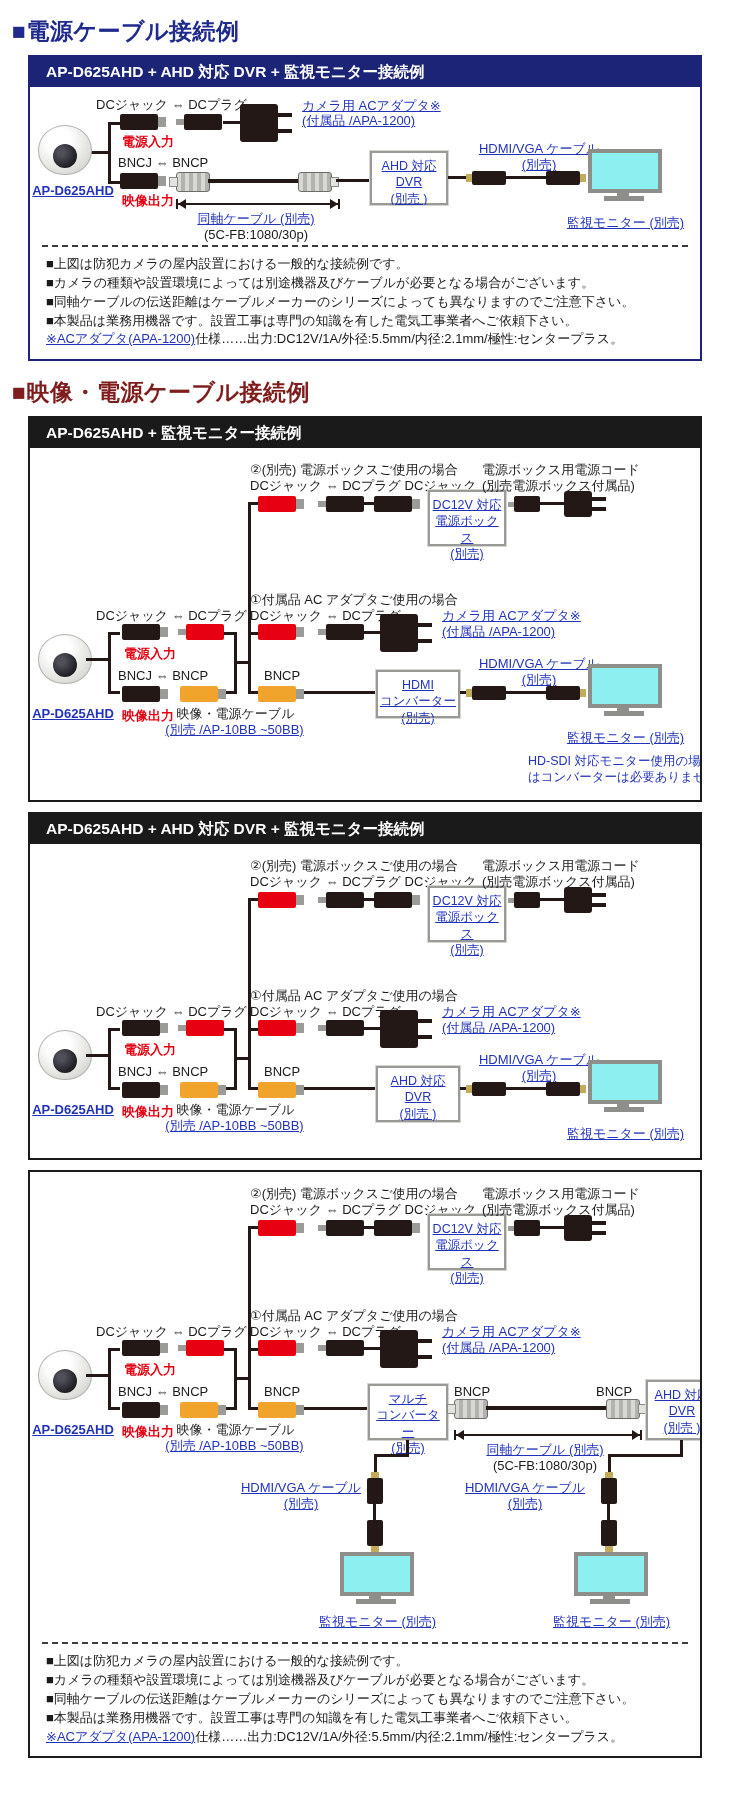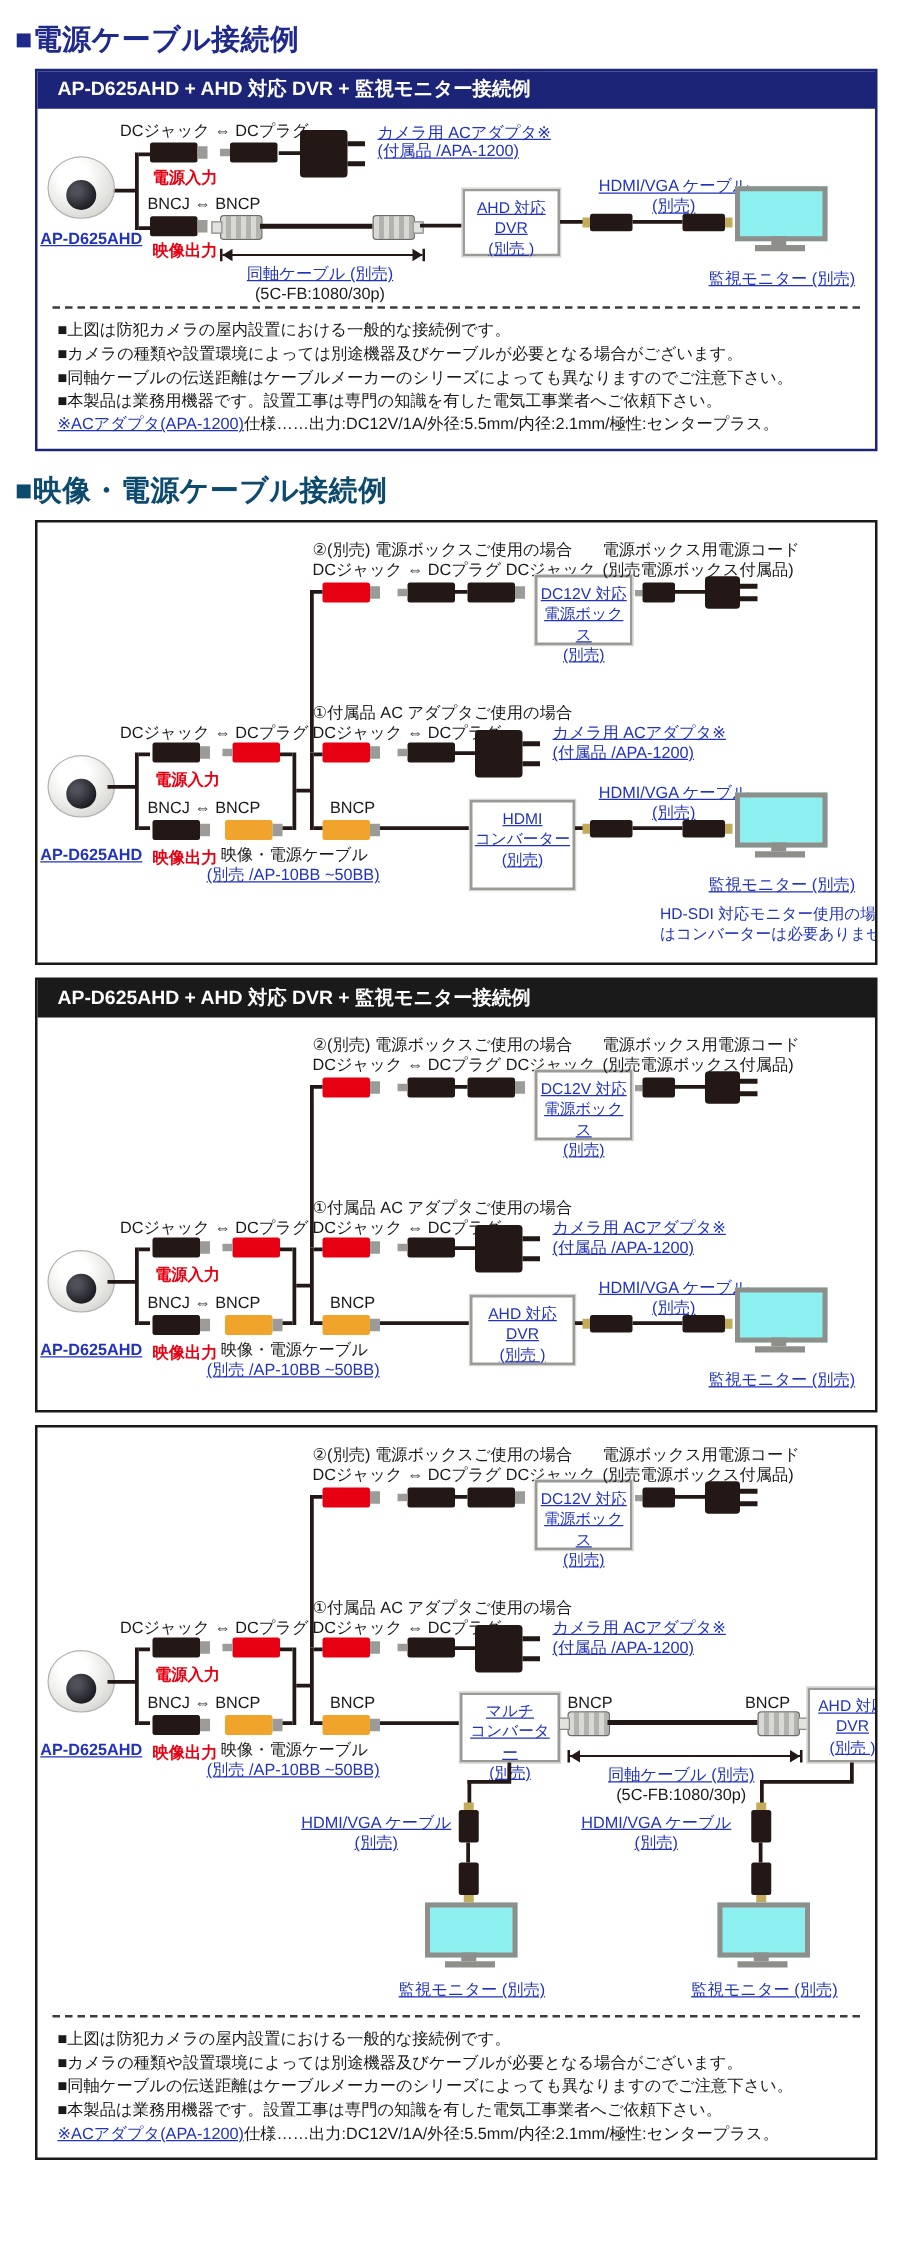--- a/index.html
+++ b/index.html
@@ -3,21 +3,21 @@
 <meta charset="utf-8">
 <style>
   :root{
     --navy:#1c2478; --bar-dark:#1a1a1a; --link:#2233bb; --red:#e60012;
     --yellow:#f0a42c; --screen:#8df0f0; --ink:#231815;
   }
   *{margin:0;padding:0;box-sizing:content-box}
   body{width:730px;min-height:1800px;background:#fff;font-family:"Liberation Sans","DejaVu Sans",sans-serif;color:#1a1a1a;position:relative;padding-top:16px}
   h1{font-size:23px;font-weight:bold;margin:0 0 8px 12px;letter-spacing:.5px}
   h1.sec1{color:#1f2a8c}
-  h1.sec2{color:#0c4a6e;margin-top:16px}
+  h1.sec2{color:#7f1d1d;margin-top:16px}
   .panel{position:relative;margin:0 28px 10px 28px;background:#fff;border:2px solid var(--bar-dark)}
   .panel.navy{border-color:var(--navy);margin-bottom:14px}
   .tbar{height:30px;line-height:30px;padding-left:16px;color:#fff;font-weight:bold;font-size:15.5px;background:var(--bar-dark)}
   .panel.navy .tbar{background:var(--navy)}
   .diag{position:relative;overflow:hidden}
   .t{position:absolute;font-size:13px;white-space:nowrap;line-height:1.2}
   .b{font-weight:bold}
   .c{text-align:center}
   .rd{color:var(--red);font-weight:bold}
   .lk{color:var(--link);text-decoration:underline}
@@ -110,20 +110,21 @@
     <p>■カメラの種類や設置環境によっては別途機器及びケーブルが必要となる場合がございます。</p>
     <p>■同軸ケーブルの伝送距離はケーブルメーカーのシリーズによっても異なりますのでご注意下さい。</p>
     <p>■本製品は業務用機器です。設置工事は専門の知識を有した電気工事業者へご依頼下さい。</p>
     <p><a class="lk">※ACアダプタ(APA-1200)</a><span>仕様……出力:DC12V/1A/外径:5.5mm/内径:2.1mm/極性:センタープラス。</span></p>
   </div>
 </section>
 
 <h1 class="sec2">■映像・電源ケーブル接続例</h1>
 
 <section class="panel">
+  <div class="tbar">AP-D625AHD + 監視モニター接続例</div>
   <div class="diag" style="height:352px">
     <div class="t" style="left:220px;top:14px">②(別売) 電源ボックスご使用の場合</div>
     <div class="t" style="left:220px;top:30px">DCジャック ⇔ DCプラグ  DCジャック</div>
     <i class="cn red jr" style="left:228px;top:48px"></i>
     <i class="w" style="left:218px;top:54px;width:10px;height:3px"></i>
     <i class="w" style="left:218px;top:54px;width:3px;height:130px"></i>
     <i class="cn pl" style="left:296px;top:48px"></i>
     <i class="w" style="left:334px;top:54px;width:10px;height:3px"></i>
     <i class="cn jr" style="left:344px;top:48px"></i>
     <div class="dev" style="left:398px;top:42px;width:78px;height:56px">
@@ -164,21 +165,21 @@
     <i class="w" style="left:204px;top:184px;width:3px;height:62px"></i>
     <i class="w" style="left:194px;top:184px;width:10px;height:3px"></i>
     <i class="w" style="left:196px;top:243px;width:8px;height:3px"></i>
     <i class="w" style="left:207px;top:213px;width:11px;height:3px"></i>
     <i class="w" style="left:218px;top:184px;width:3px;height:62px"></i>
     <i class="w" style="left:221px;top:184px;width:7px;height:3px"></i>
     <i class="w" style="left:221px;top:243px;width:7px;height:3px"></i>
     <div class="t c" style="left:118px;top:258px;width:175px">映像・電源ケーブル</div>
     <a class="t lk c" style="left:112px;top:274px;width:185px">(別売 /AP-10BB ~50BB)</a>
     <i class="w" style="left:274px;top:243px;width:72px;height:3px"></i>
-    <div class="dev" style="left:346px;top:222px;width:84px;height:72px">
+    <div class="dev" style="left:346px;top:222px;width:84px;height:48px">
       <span>HDMI</span>
       <span>コンバーター</span>
       <span>(別売)</span>
     </div>
     <a class="t lk c" style="left:438px;top:208px;width:142px">HDMI/VGA ケーブル</a>
     <a class="t lk c" style="left:438px;top:224px;width:142px">(別売)</a>
     <i class="w" style="left:430px;top:243px;width:12px;height:3px"></i>
     <i class="hdmi nl" style="left:442px;top:238px"></i>
     <i class="w" style="left:476px;top:243px;width:40px;height:3px"></i>
     <i class="hdmi nr" style="left:516px;top:238px"></i>

